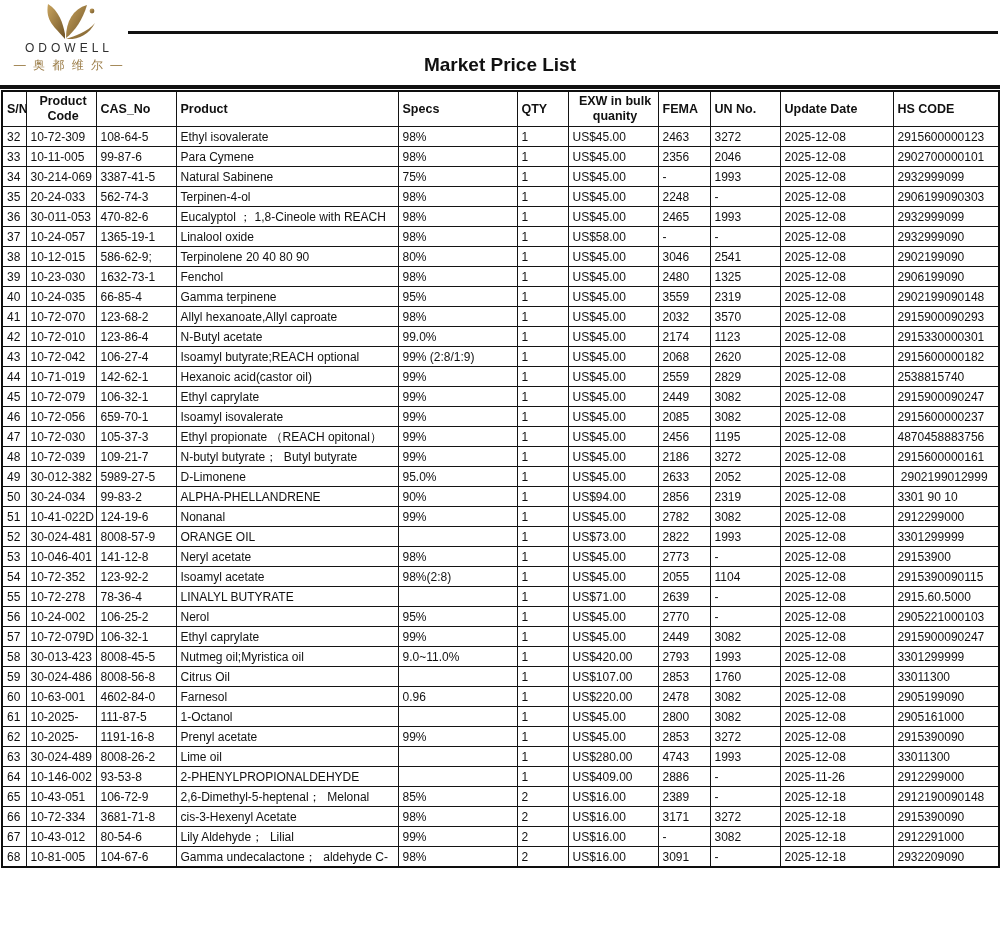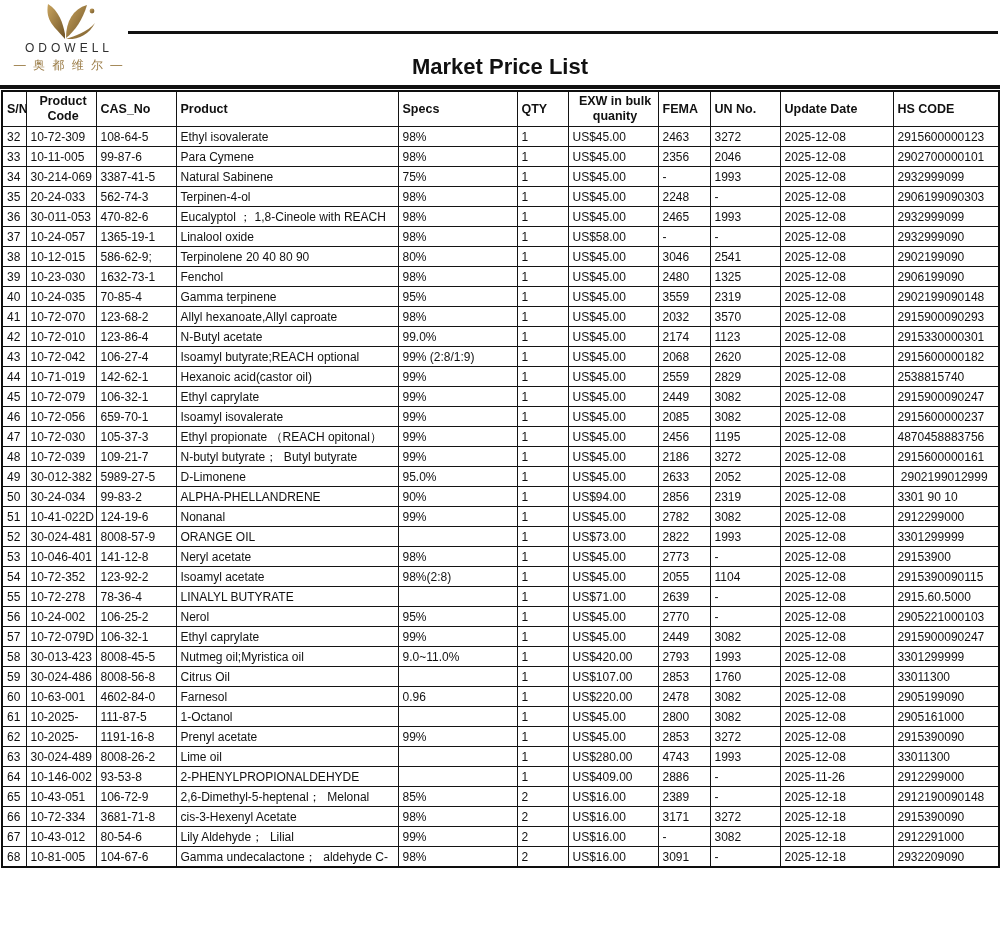--- a/index.html
+++ b/index.html
@@ -8,21 +8,21 @@
   .page { position:relative; width:1000px; height:949px; background:#fff; overflow:hidden; }
 
   
   .logo { position:absolute; top:1px; left:10px; width:118px; text-align:center; }
   .logo-flower { display:block; margin:0 auto; }
   .brand { font-size:12px; letter-spacing:4px; color:#2f2f2f; font-weight:500; line-height:15px; }
   .brand-cn { font-size:12px; letter-spacing:2px; color:#9a7b45; margin-top:1px; }
 
   .rule-top { position:absolute; top:31px; left:128px; right:2px; height:3px; background:#111; }
   .page-title { position:absolute; top:54px; left:0; width:100%; text-align:center;
-                font-size:22px; font-weight:bold; color:#111; }
+                font-size:19px; font-weight:bold; color:#111; }
   .rule-mid { position:absolute; top:85px; left:0; width:1000px; height:4px; background:#111; }
 
   
   table.price { position:absolute; top:90px; left:1px; border-collapse:collapse;
                 table-layout:fixed; width:997px; }
   table.price th, table.price td { border:1.6px solid #141414; padding:0; vertical-align:top; }
   table.price { border:2.5px solid #0e0e0e; }
 
   .cv-h { height:34px; display:flex; align-items:center; padding-left:4px;
           font-weight:bold; font-size:12.5px; line-height:15px; overflow:hidden;
@@ -393,21 +393,21 @@
           </td>
         </tr>
         <tr class="data-row">
           <td>
             <div class="cv">40</div>
           </td>
           <td>
             <div class="cv">10-24-035</div>
           </td>
           <td>
-            <div class="cv">70-85-4</div>
+            <div class="cv">66-85-4</div>
           </td>
           <td>
             <div class="cv">Gamma terpinene</div>
           </td>
           <td>
             <div class="cv">95%</div>
           </td>
           <td>
             <div class="cv">1</div>
           </td>

